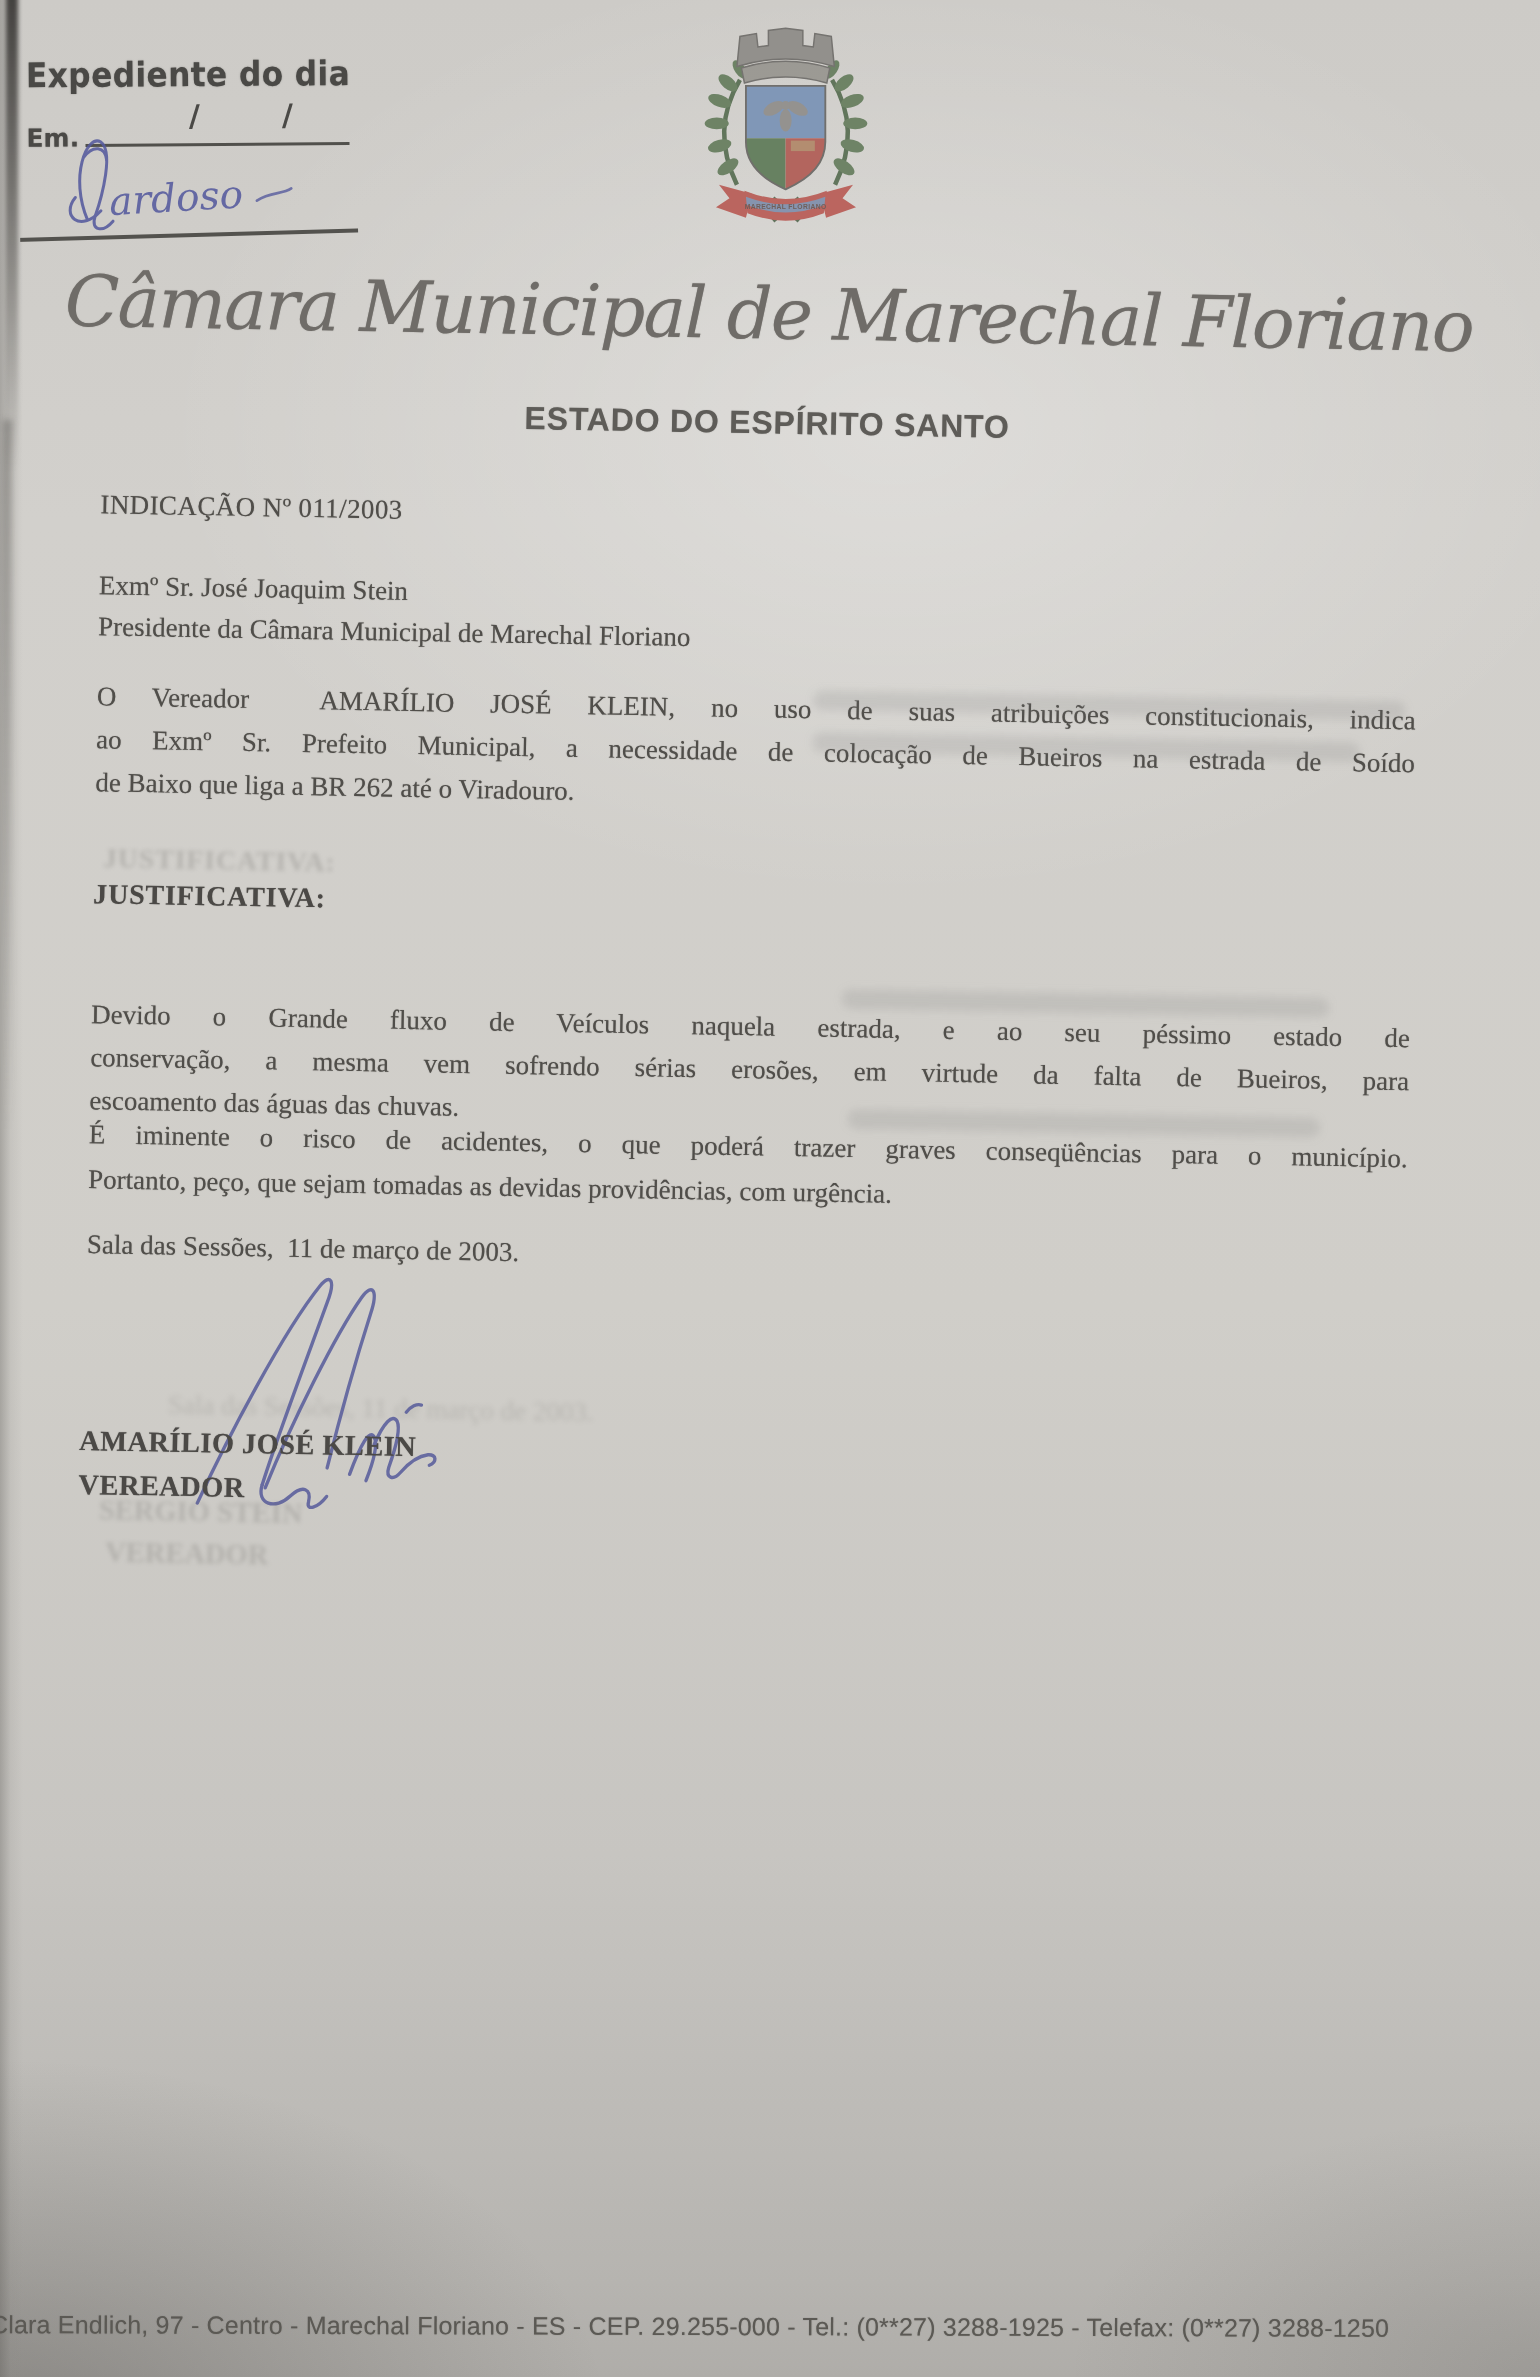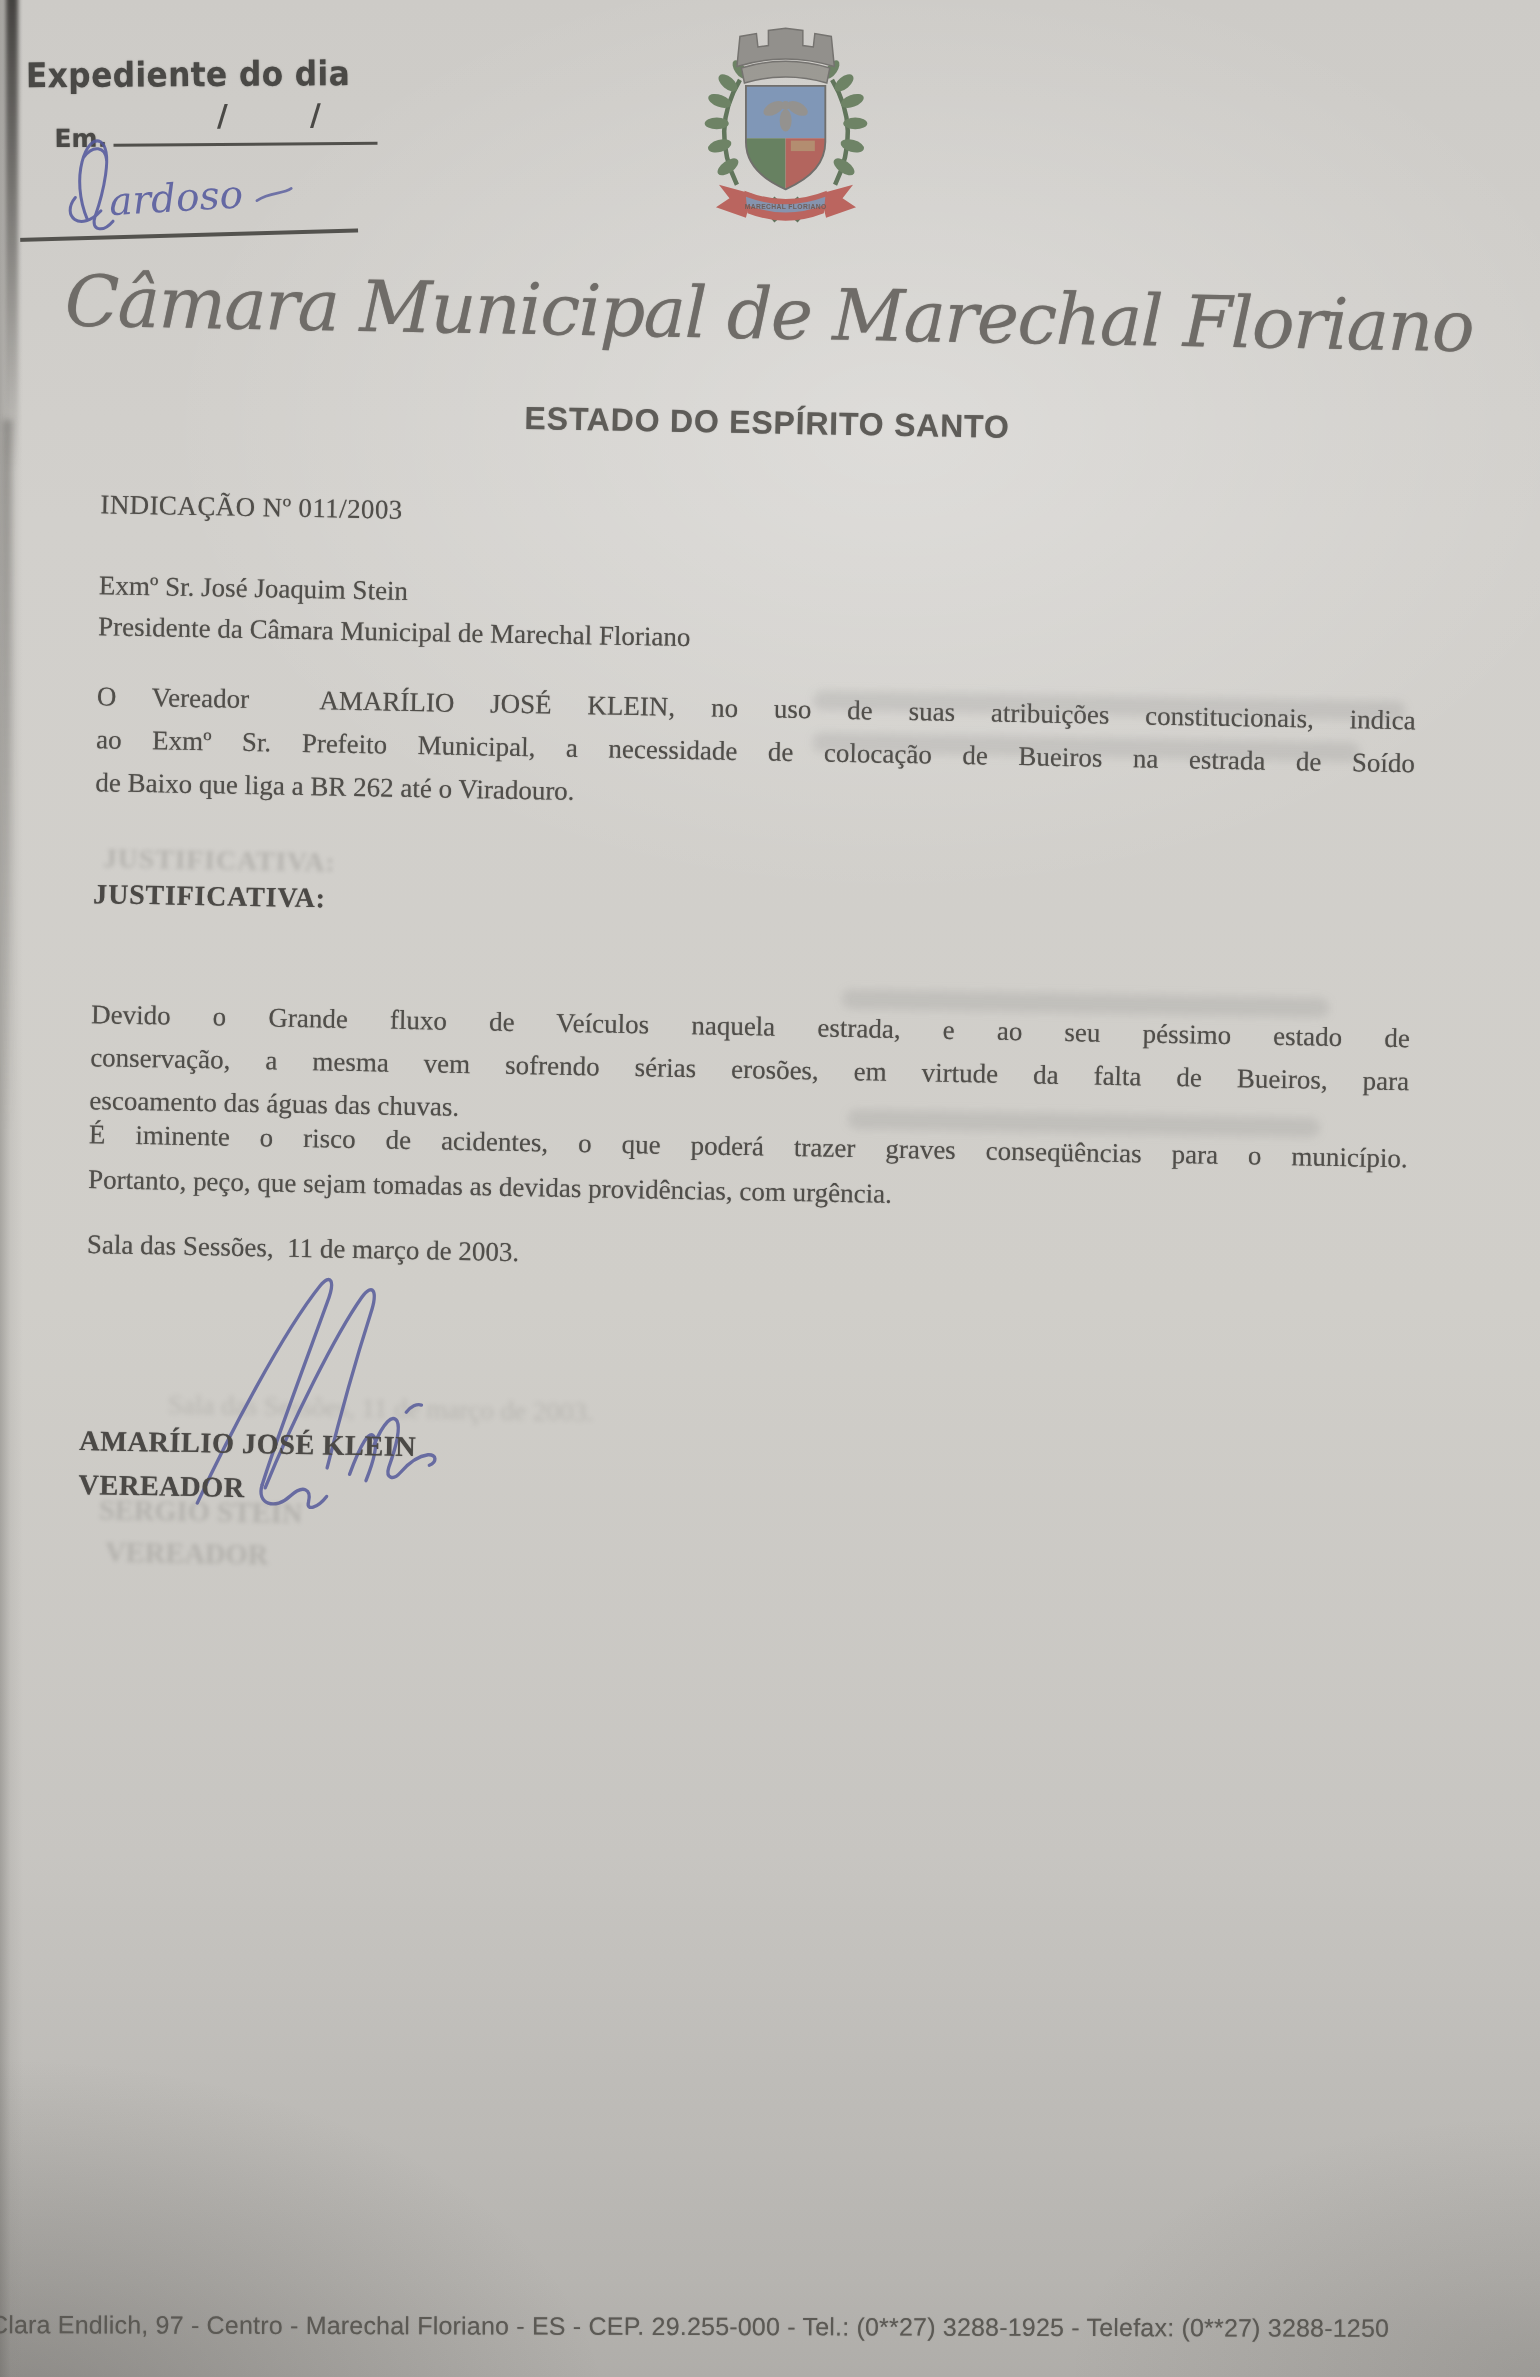--- a/index.html
+++ b/index.html
@@ -18,21 +18,21 @@
     background:linear-gradient(180deg, rgba(30,28,26,.78), rgba(50,48,45,.55) 40%, rgba(80,78,74,.28) 75%, transparent);}
   .edge-dark2{position:absolute;left:3px;top:420px;width:9px;height:713px;filter:blur(3px);
     background:linear-gradient(180deg, rgba(70,68,64,.35), transparent);}
 
   
   .stamp{position:absolute;left:26px;top:54px;width:375px;color:#4a4946;transform:rotate(-.4deg);}
   .stamp-title{font-family:"DejaVu Sans",sans-serif;font-weight:bold;font-size:34px;
     letter-spacing:0.4px;transform:scaleX(.92);transform-origin:left;white-space:nowrap;
     text-shadow:0 0 1.5px rgba(74,73,70,.55);}
   .stamp-row{position:absolute;left:0;top:63px;white-space:nowrap;}
-  .stamp-em{font-family:"DejaVu Sans",sans-serif;font-weight:bold;font-size:25px;text-shadow:0 0 1.5px rgba(74,73,70,.5);margin-left:28px;}
+  .stamp-em{font-family:"DejaVu Sans",sans-serif;font-weight:bold;font-size:25px;text-shadow:0 0 1.5px rgba(74,73,70,.5);}
   .stamp-dateline{display:inline-block;width:264px;border-bottom:3.8px solid #51504c;height:25.5px;margin-left:6px;position:relative;}
   .stamp-slash{position:absolute;top:-19.5px;font-family:"DejaVu Sans",sans-serif;font-weight:bold;font-size:30px;color:#4a4946;}
   .slash1{left:104px;} .slash2{left:197px;}
   .stamp-underline2{position:absolute;left:-7.5px;top:179px;width:338px;border-bottom:4.5px solid #53524e;transform:rotate(-1.2deg);filter:blur(0.3px);}
   .stamp-sig{position:absolute;left:13.5px;top:69px;}
 
   
   .crest{position:absolute;left:698px;top:16.5px;filter:blur(0.6px) saturate(.85);opacity:.93;}
 
   

